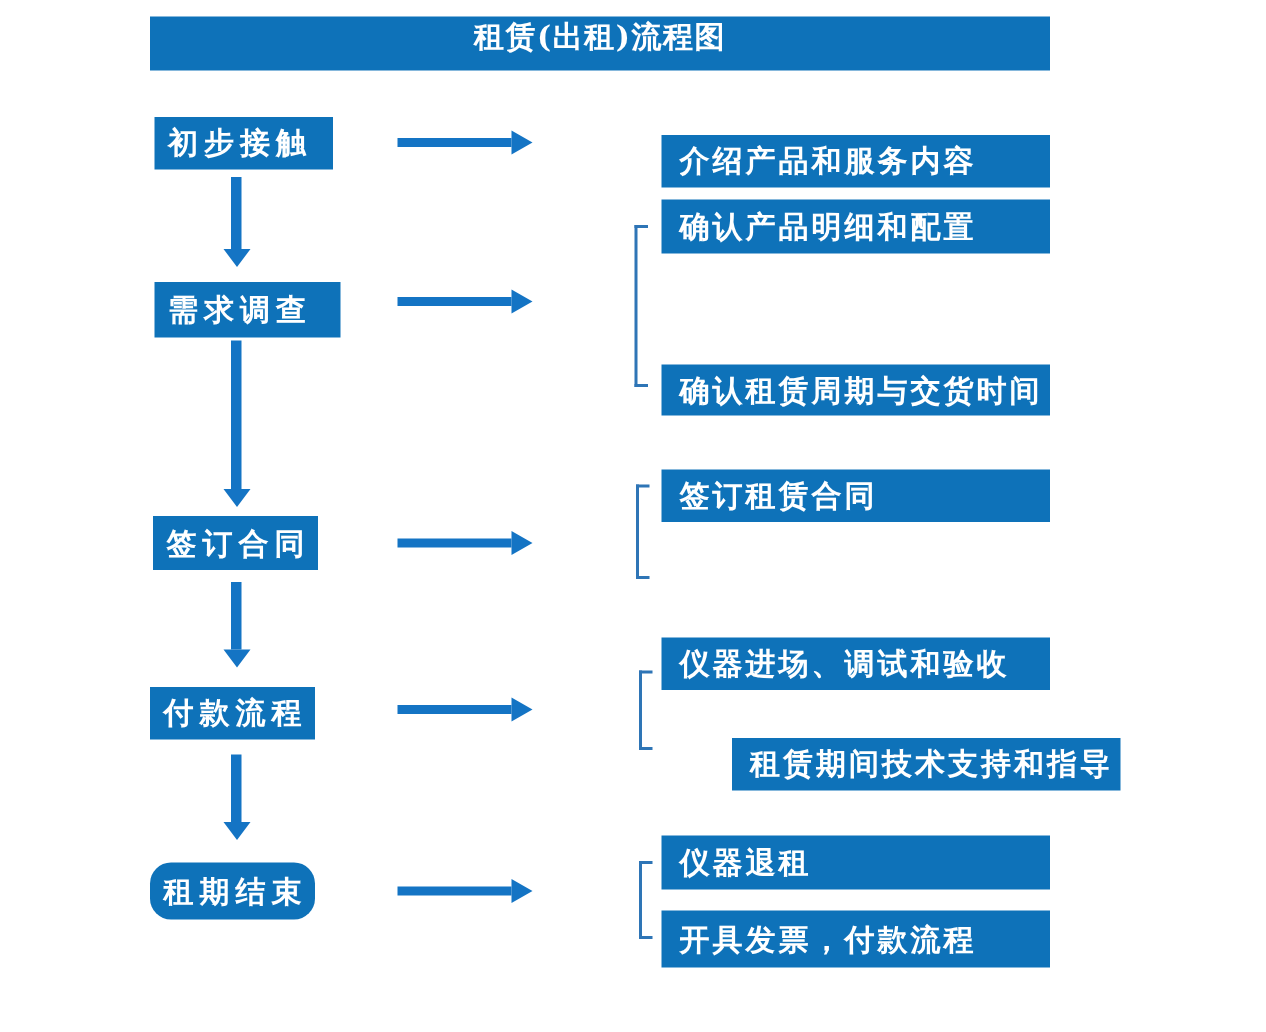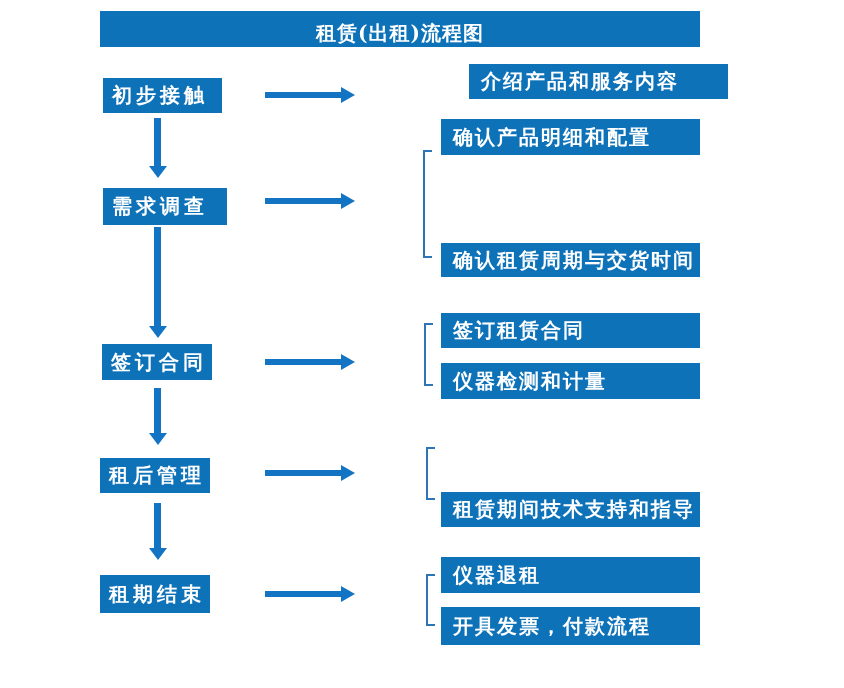--- a/index.html
+++ b/index.html
@@ -20,21 +20,21 @@
     overflow: hidden;
   }
   .titlebar {
     position: absolute;
     left: 100px; top: 11px; width: 600px; height: 36px;
     background: var(--box-blue);
     color: var(--text-white);
     font-weight: bold;
     font-size: 20px;
     letter-spacing: 1px;
-    display: flex; align-items: flex-end; justify-content: center;
+    display: flex; align-items: flex-start; justify-content: center;
   }
   .box {
     position: absolute;
     background: var(--box-blue);
     color: var(--text-white);
     font-weight: bold;
     font-size: 20px;
     display: flex;
     align-items: center;
     overflow: hidden;
@@ -85,45 +85,45 @@
 
 <div class="canvas">
 
   <div class="titlebar">
     <span>租赁(出租)流程图</span>
   </div>
 
   <div class="box step-box" style="left:103px; top:78px;  width:119px; height:35px;">初步接触</div>
   <div class="box step-box" style="left:102px; top:344px; width:110px; height:36px;">签订合同</div>
   <div class="box step-box" style="left:103px; top:188px; width:124px; height:37px;">需求调查</div>
-  <div class="box step-box" style="left:100px; top:458px; width:110px; height:35px;">租后管理</div>
-  <div class="box step-box" style="left:100px; top:575px; width:110px; height:38px;">租期结束</div>
+  <div class="box step-box" style="left:100px; top:458px; width:110px; height:35px;">付款流程</div>
+  <div class="box step-box" style="left:100px; top:575px; width:110px; height:38px;border-radius:14px;">租期结束</div>
 
   <div class="v-arrow" style="top:118px; height:48px;"></div>
   <div class="v-arrow" style="top:227px; height:99px;"></div>
   <div class="v-arrow" style="top:388px; height:45px;"></div>
   <div class="v-arrow" style="top:503px; height:45px;"></div>
 
   <div class="h-arrow" style="top:92px;"></div>
   <div class="h-arrow" style="top:198px;"></div>
   <div class="h-arrow" style="top:359px;"></div>
   <div class="h-arrow" style="top:470px;"></div>
   <div class="h-arrow" style="top:591px;"></div>
 
   <div class="bracket" style="left:423px; top:150px; height:108px;"></div>
   <div class="bracket" style="left:424px; top:323px; height:63px;"></div>
   <div class="bracket" style="left:426px; top:447px; height:53px;"></div>
   <div class="bracket" style="left:426px; top:574px; height:52px;"></div>
 
-  <div class="box detail-box" style="top:64px;  height:35px;margin-left:28px;">介绍产品和服务内容</div>
+  <div class="box detail-box" style="top:90px;  height:35px;">介绍产品和服务内容</div>
 
-  <div class="box detail-box" style="top:119px; height:36px;">确认产品明细和配置</div>
+  <div class="box detail-box" style="top:133px; height:36px;">确认产品明细和配置</div>
   <div class="box detail-box" style="top:243px; height:34px;">确认租赁周期与交货时间</div>
 
   <div class="box detail-box" style="top:313px; height:35px;font-family:Liberation Serif, serif;">签订租赁合同</div>
-  <div class="box detail-box" style="top:363px; height:36px;">仪器检测和计量</div>
 
-  <div class="box detail-box" style="top:492px; height:35px;">租赁期间技术支持和指导</div>
+  <div class="box detail-box" style="top:425px; height:35px;">仪器进场、调试和验收</div>
+  <div class="box detail-box" style="top:492px; height:35px;margin-left:47px;">租赁期间技术支持和指导</div>
 
   <div class="box detail-box" style="top:607px; height:38px;">开具发票，付款流程</div>
   <div class="box detail-box" style="top:557px; height:36px;">仪器退租</div>
 
 </div>
 
 </body></html>

